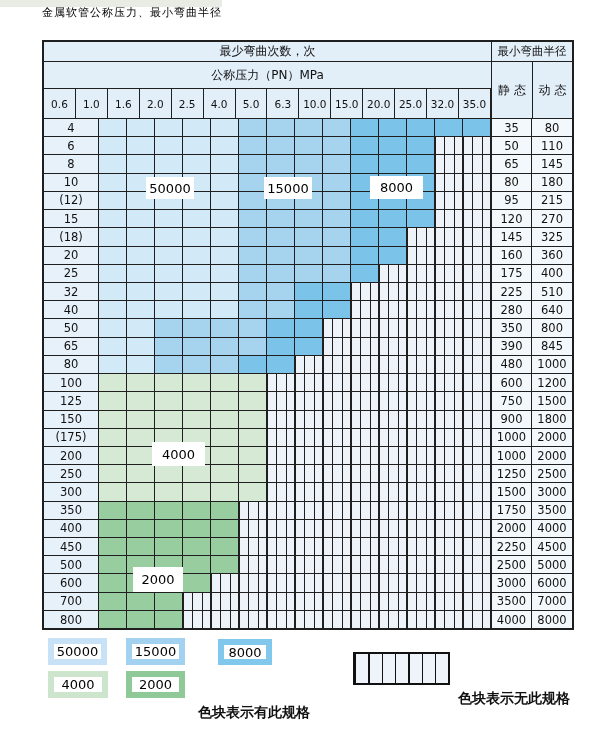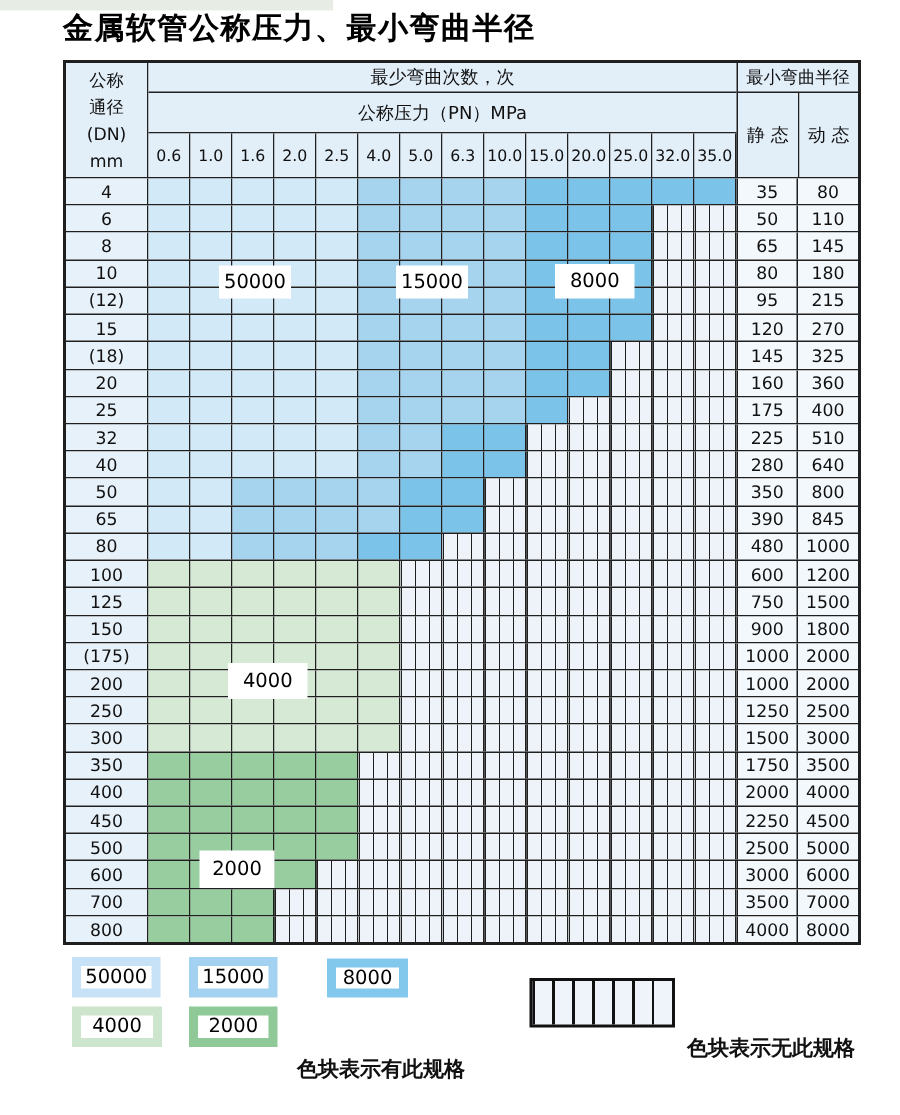--- a/index.html
+++ b/index.html
@@ -1,20 +1,20 @@
 <!DOCTYPE html>
 <html style="--c50: #d2e9f7; --c15: #a6d4ee; --c8: #7cc3e9; --c4: #d6e9d5; --c2: #98cd9f; --nsbg: #edf3f9; --hbg: #e2eef8; --dnbg: #e7f1fa; --rbg: #f3f8fc; --grid: #1f1f1f;"><head>
 <meta charset="utf-8">
 <style>
   html,body{margin:0;padding:0;background:#fff;}
   .page{position:relative;width:600px;height:743px;background:#ffffff;overflow:hidden;
         font-family:"DejaVu Sans","Liberation Sans",sans-serif;color:#111;}
   .top-strip{position:absolute;left:0;top:0;width:222px;height:7px;background:#e7ede4;}
   .title{position:absolute;left:42px;top:5px;font-family:"DejaVu Serif","Liberation Serif",serif;
-         font-size:20px;font-weight:bold;letter-spacing:1px;color:#000;}
+         font-size:11px;font-weight:normal;letter-spacing:1px;color:#000;}
 
   
   .table{position:absolute;left:42px;top:40px;width:532px;height:590px;box-sizing:border-box;
          border:2px solid var(--grid);display:flex;flex-direction:column;background:#fff;}
   .thead{display:flex;height:76px;flex:0 0 76px;}
   .h-dn{width:55px;flex:0 0 55px;box-sizing:border-box;border-right:1px solid var(--grid);
         background:var(--hbg);font-size:11.5px;line-height:18px;text-align:center;
         display:flex;flex-direction:column;justify-content:center;}
   .h-mid{flex:1;display:flex;flex-direction:column;min-width:0;}
   .h-cycles{height:20px;flex:0 0 20px;box-sizing:border-box;border-bottom:1px solid var(--grid);
@@ -76,26 +76,20 @@
 </style>
 </head>
 <body>
 
 <div class="page">
   <div class="top-strip"></div>
   <div class="title">金属软管公称压力、最小弯曲半径</div>
 
   <div class="table">
     <div class="thead">
-      <div class="h-dn" id="h-dn">
-          <div>公称</div>
-          <div>通径</div>
-          <div>(DN)</div>
-          <div>mm</div>
-        </div>
       <div class="h-mid">
         <div class="h-cycles">最少弯曲次数，次</div>
         <div class="h-pn">公称压力（PN）MPa</div>
         <div class="h-pvals" id="pvals">
             <div class="pv">0.6</div>
             <div class="pv">1.0</div>
             <div class="pv">1.6</div>
             <div class="pv">2.0</div>
             <div class="pv">2.5</div>
             <div class="pv">4.0</div>

